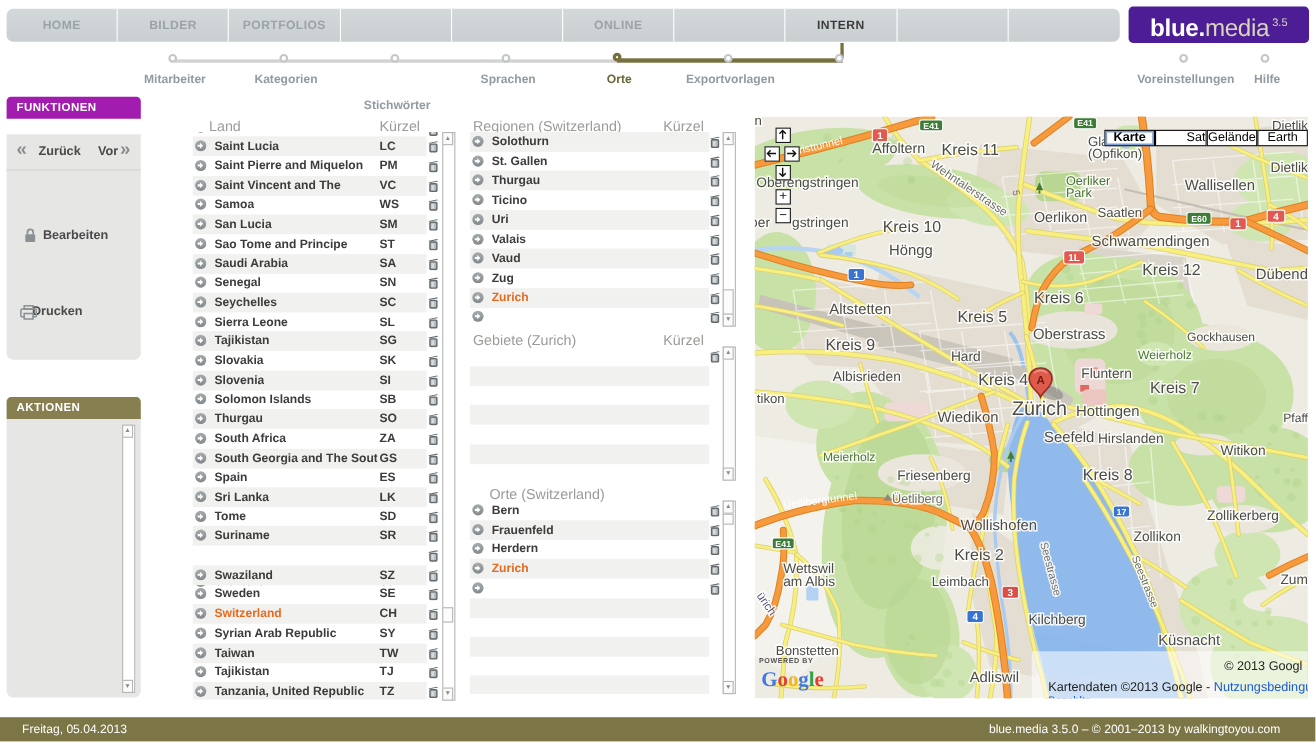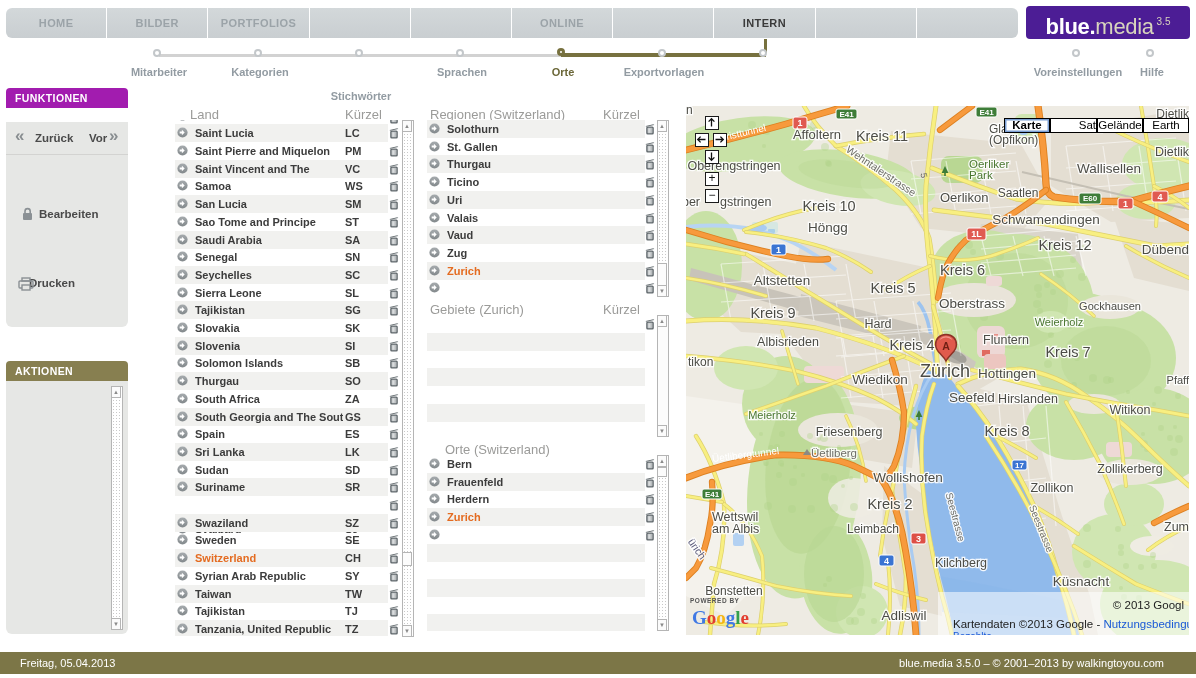--- a/index.html
+++ b/index.html
@@ -279,21 +279,21 @@
         <svg class="icx">
           <use href="#ar"></use>
         </svg>
         <span class="rowtxt">Sri Lanka</span>
         <span class="rowcode">LK</span>
       </div>
       <div class="row" style="top:340.6px;">
         <svg class="icx">
           <use href="#ar"></use>
         </svg>
-        <span class="rowtxt">Sudan</span>
+        <span class="rowtxt">Tome</span>
         <span class="rowcode">SD</span>
       </div>
       <div class="row stripe" style="top:358.3px;">
         <svg class="icx">
           <use href="#ar"></use>
         </svg>
         <span class="rowtxt">Suriname</span>
         <span class="rowcode">SR</span>
       </div>
       <div class="row" style="top:376.0px;margin-top:24px;">

